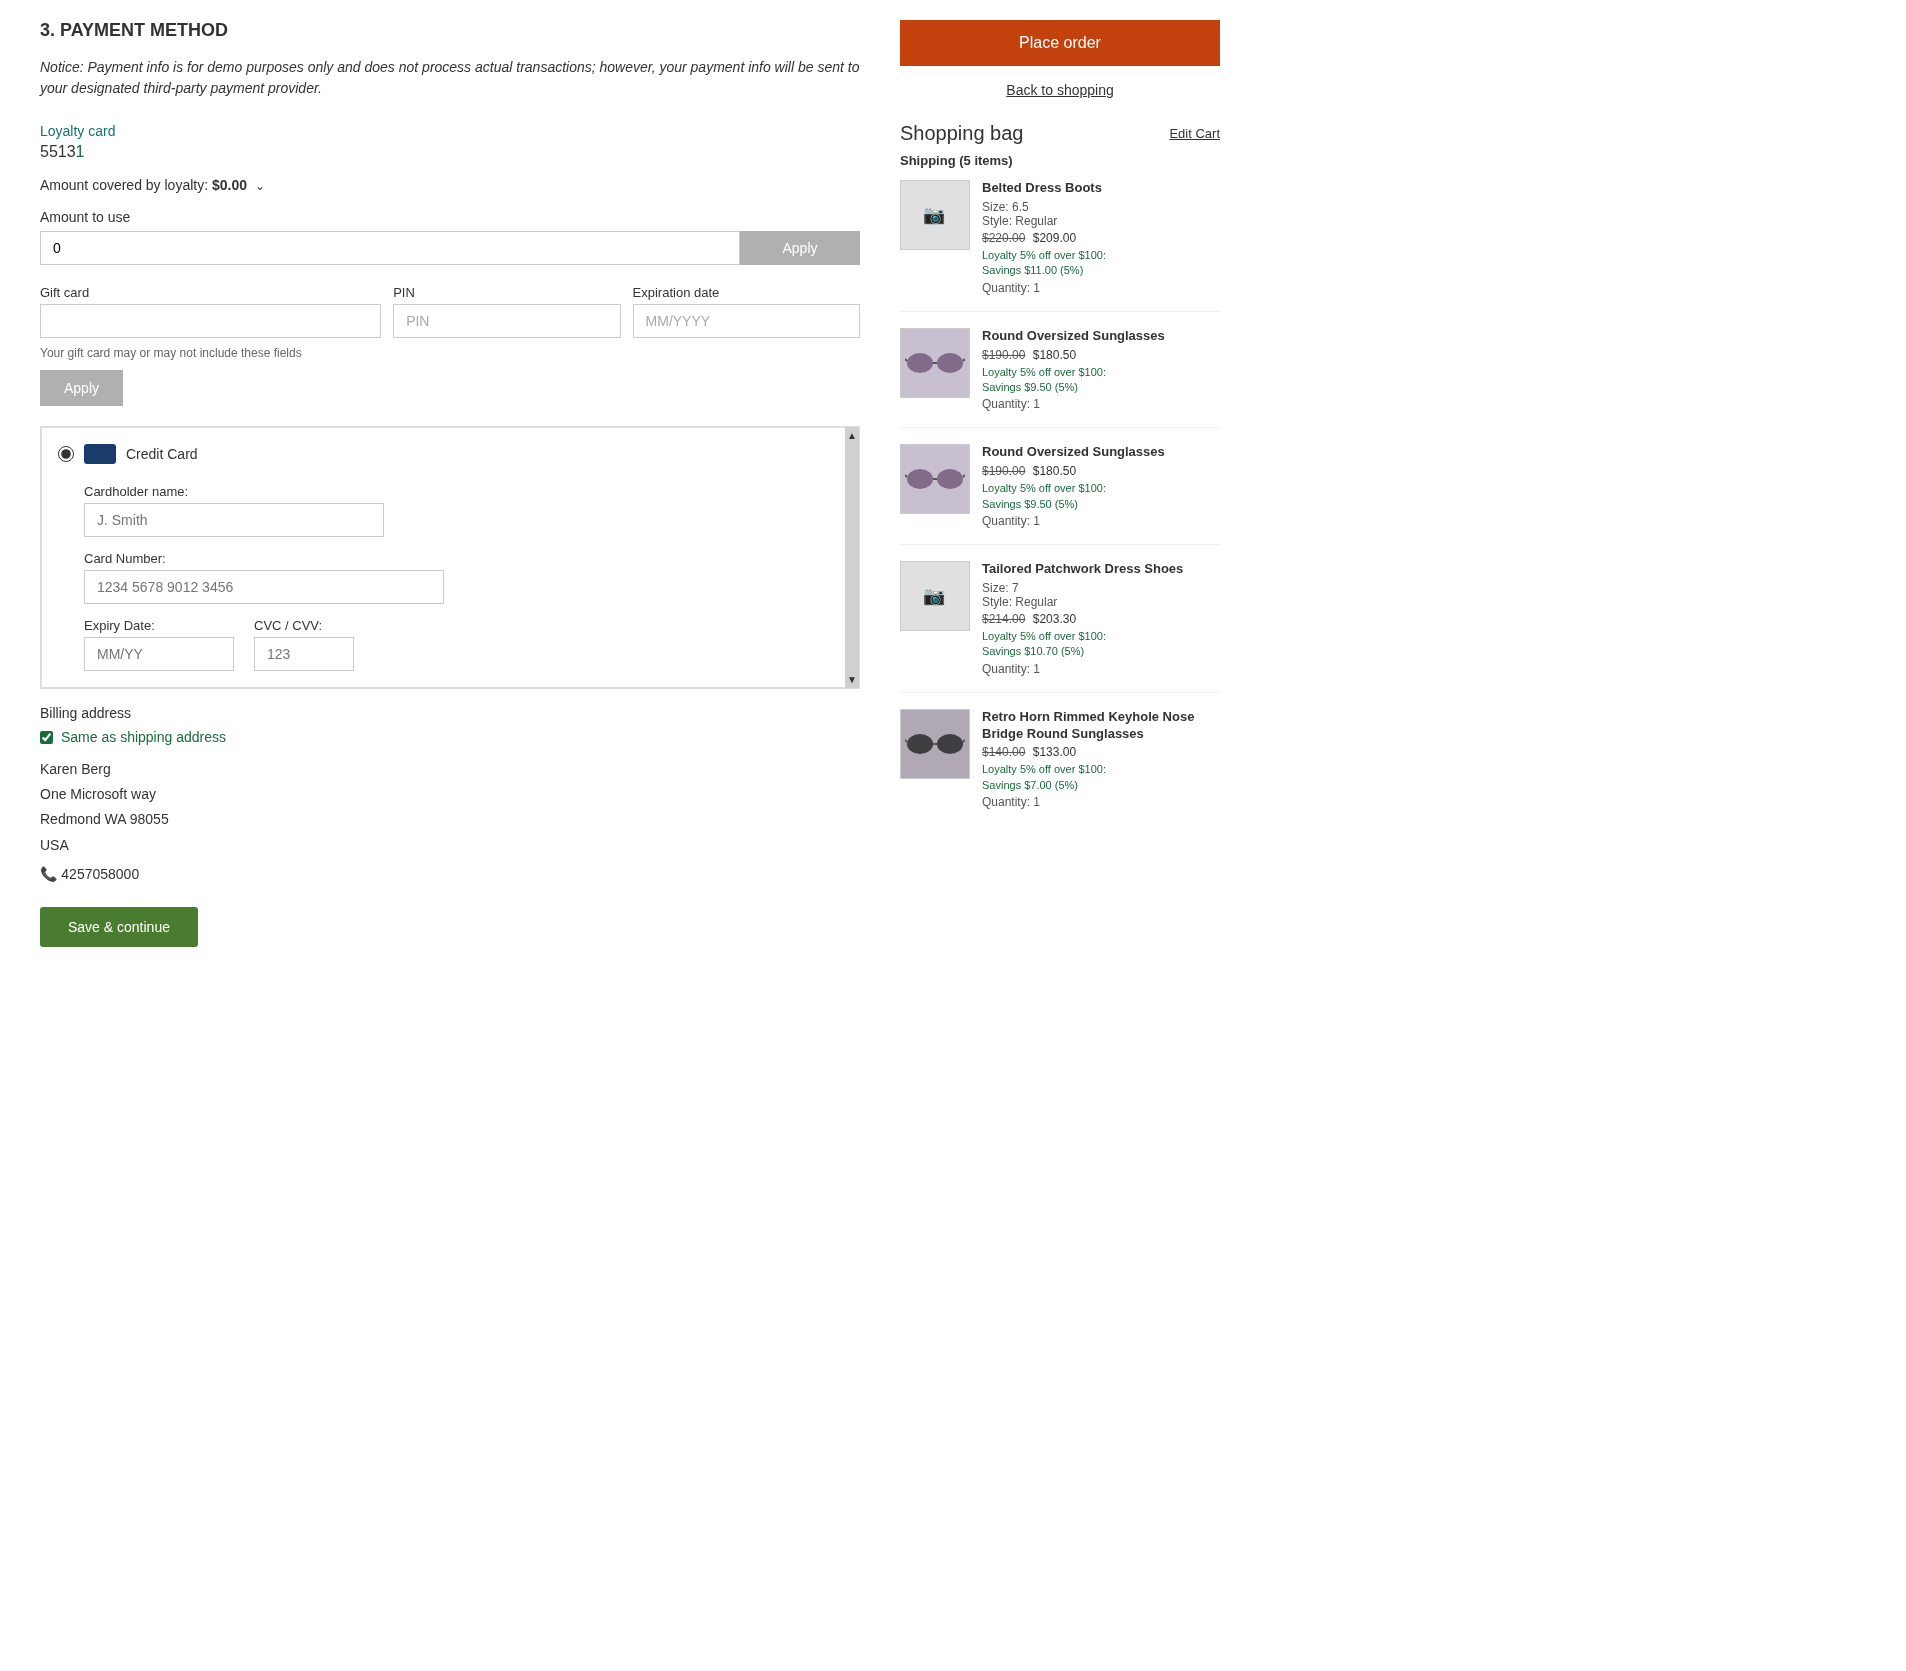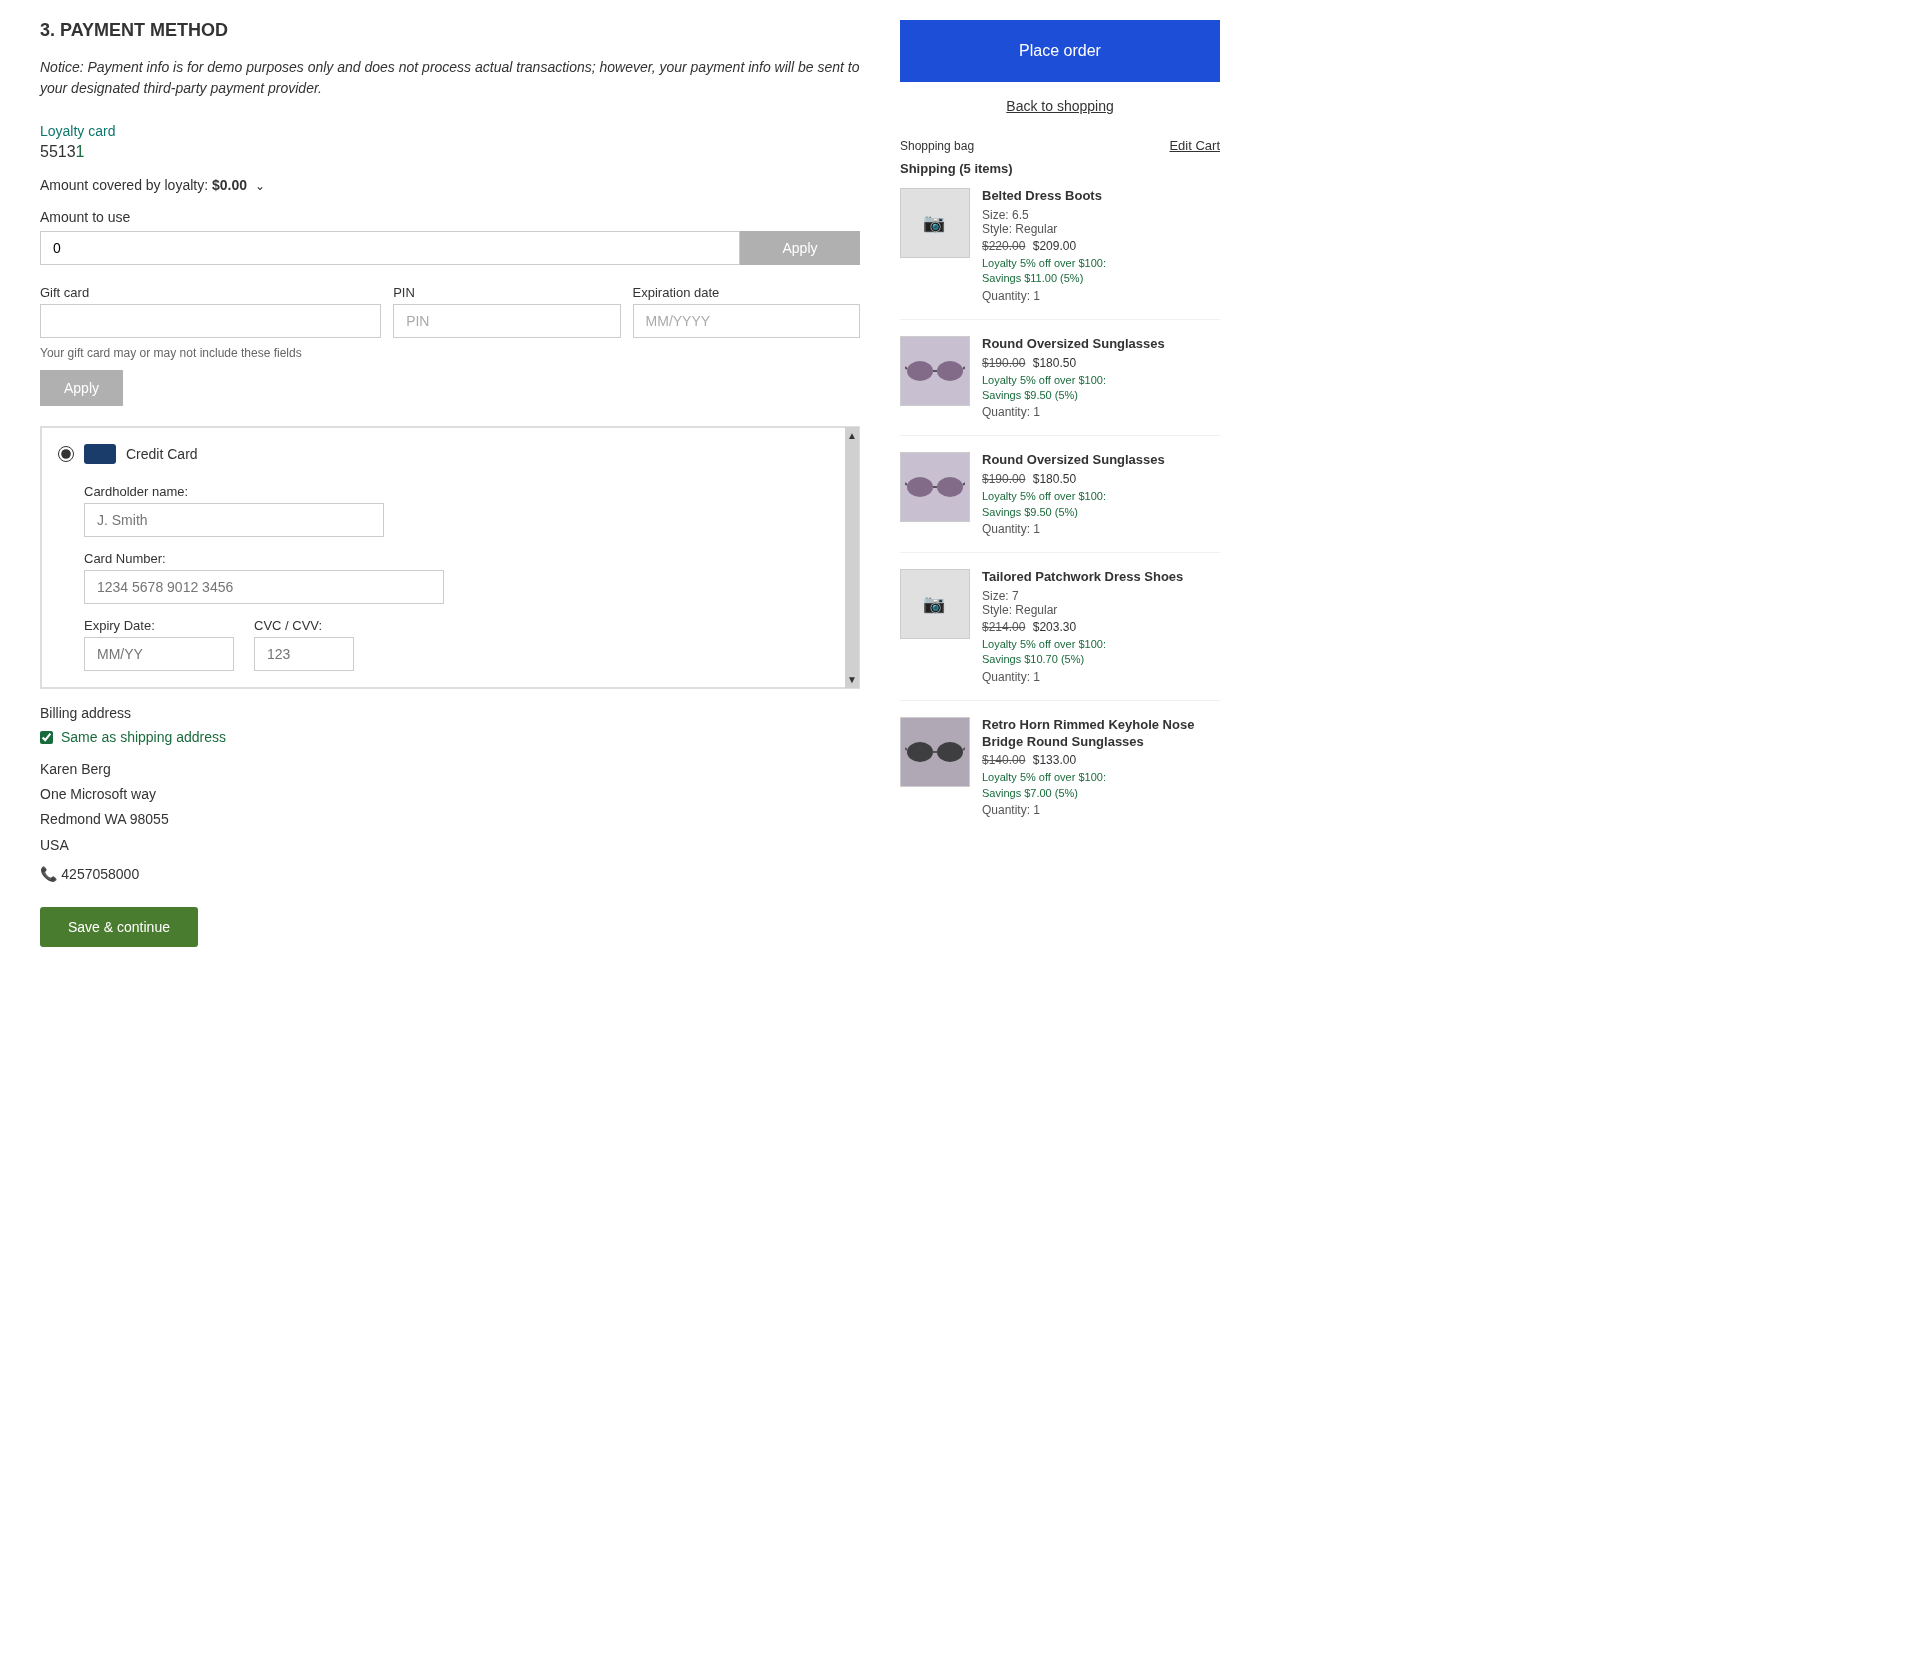--- a/index.html
+++ b/index.html
@@ -68,26 +68,26 @@
     .checkbox-label { color: #1a6b3c; font-size: 14px; cursor: pointer; text-align: right; }
 
     .address-block { font-size: 14px; line-height: 1.8; color: #333; }
     .phone-row { margin-top: 4px; }
 
     .save-btn { margin-top: 20px; padding: 12px 28px; background: #4a7c2f; color: #fff; border: none; font-size: 14px; cursor: pointer; border-radius: 3px; }
 
     
     .sidebar { width: 320px; flex-shrink: 0; }
 
-    .place-order-btn { width: 100%; padding: 22px; background: #1d4ed8; color: #fff; border: none; font-size: 16px; cursor: not-allowed; margin-bottom: 16px; }
+    .place-order-btn { width: 100%; padding: 14px; background: #c2410c; color: #fff; border: none; font-size: 16px; cursor: not-allowed; margin-bottom: 16px; }
 
     .back-to-shopping { display: block; text-align: center; color: #333; text-decoration: underline; cursor: pointer; margin-bottom: 24px; font-size: 14px; }
 
     .shopping-bag-header { display: flex; justify-content: space-between; align-items: center; margin-bottom: 8px; }
-    .shopping-bag-title { font-size: 12px; font-weight: 400; }
+    .shopping-bag-title { font-size: 20px; font-weight: 400; }
     .edit-cart-link { color: #333; text-decoration: underline; font-size: 13px; cursor: pointer; }
 
     .shipping-label { font-size: 13px; font-weight: 600; margin-bottom: 12px; }
 
     .cart-item { display: flex; gap: 12px; margin-bottom: 16px; padding-bottom: 16px; border-bottom: 1px solid #f0f0f0; }
     .cart-item:last-child { border-bottom: none; }
 
     .item-image { width: 70px; height: 70px; background: #e0e0e0; display: flex; align-items: center; justify-content: center; flex-shrink: 0; border: 1px solid #ccc; }
     .item-image.has-image { background: #d0c8d4; overflow: hidden; }
     .img-placeholder { color: #aaa; font-size: 18px; }

